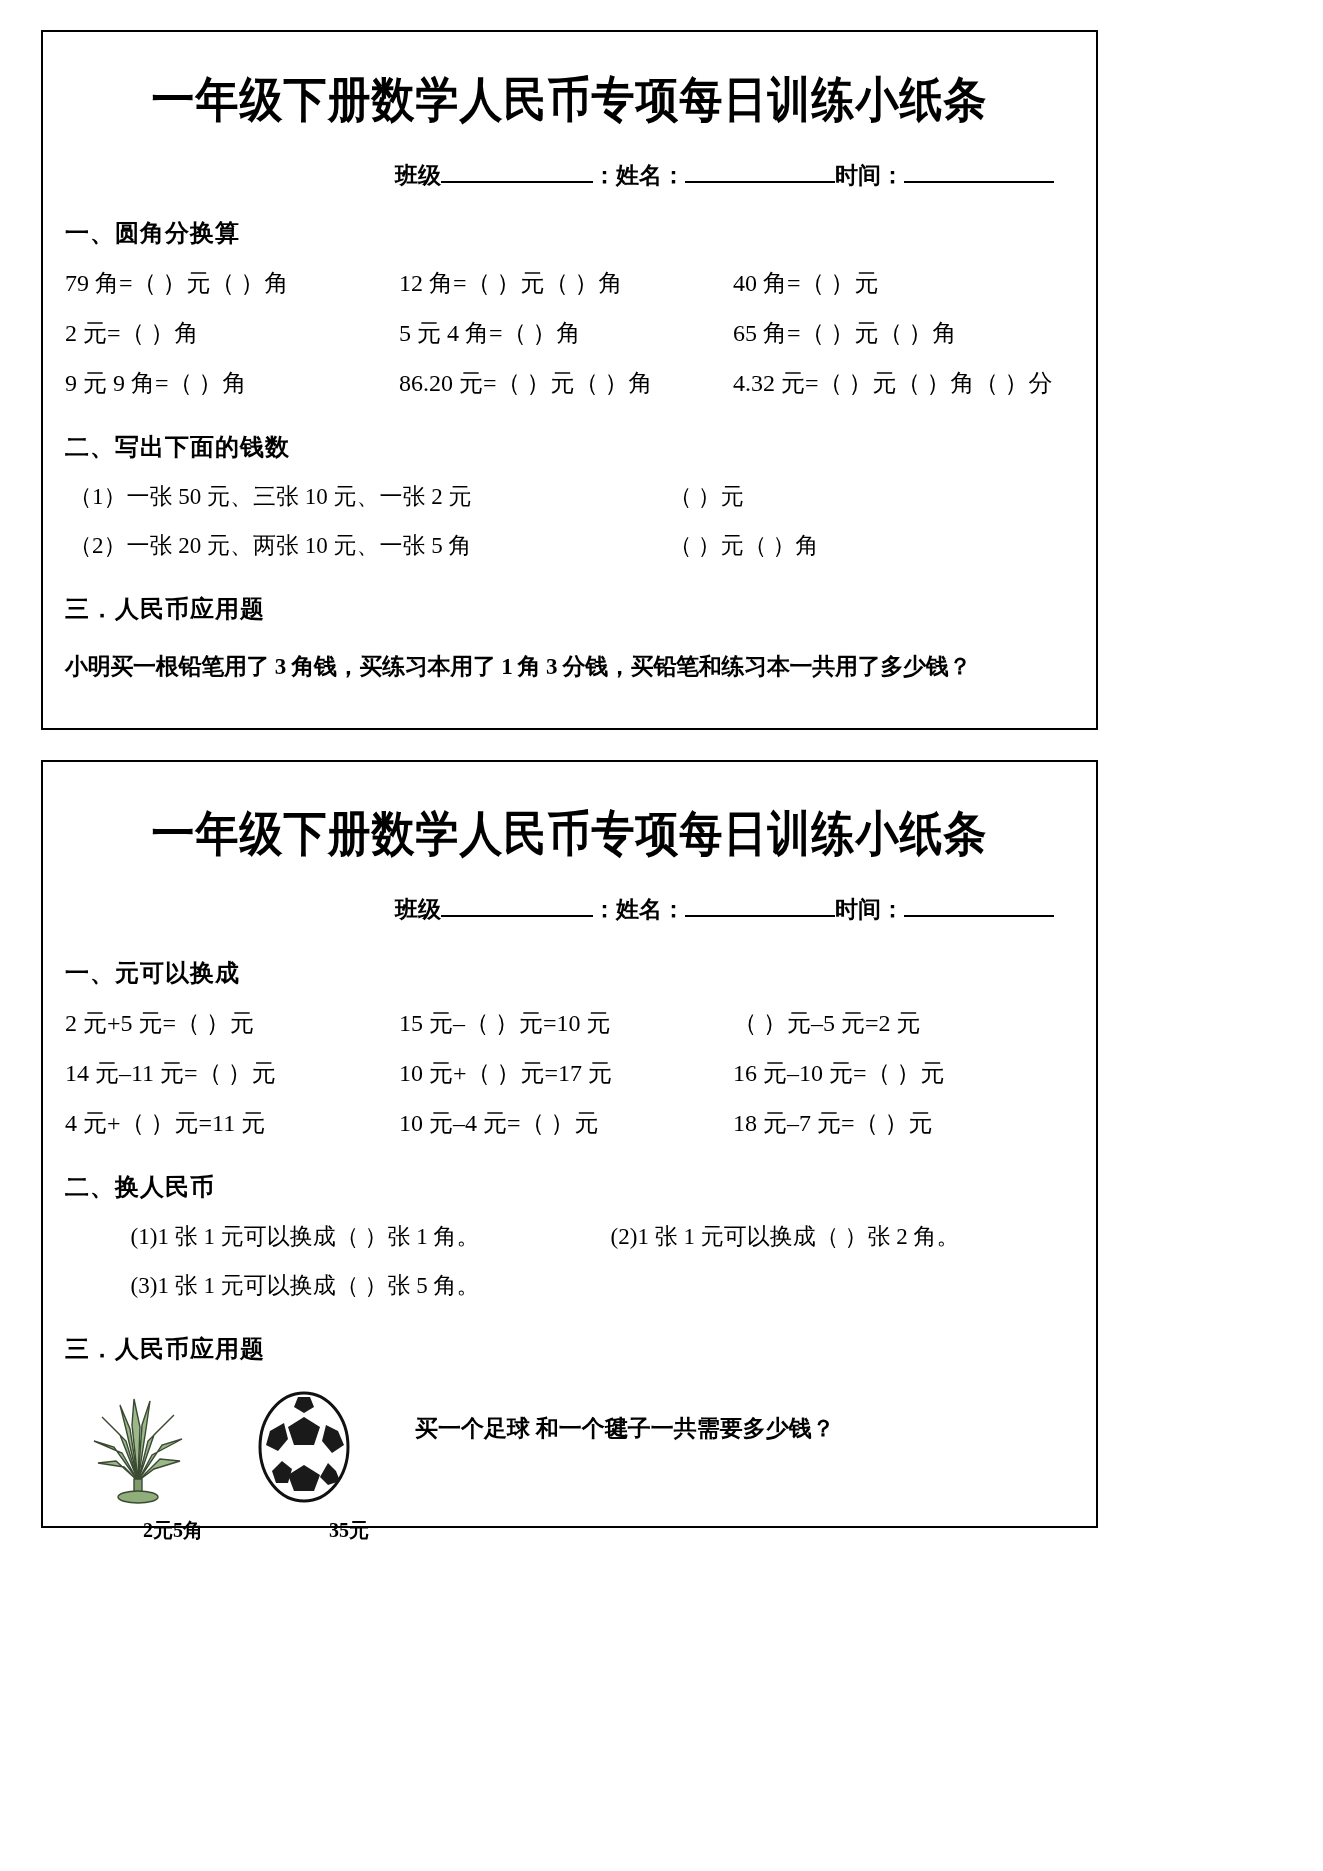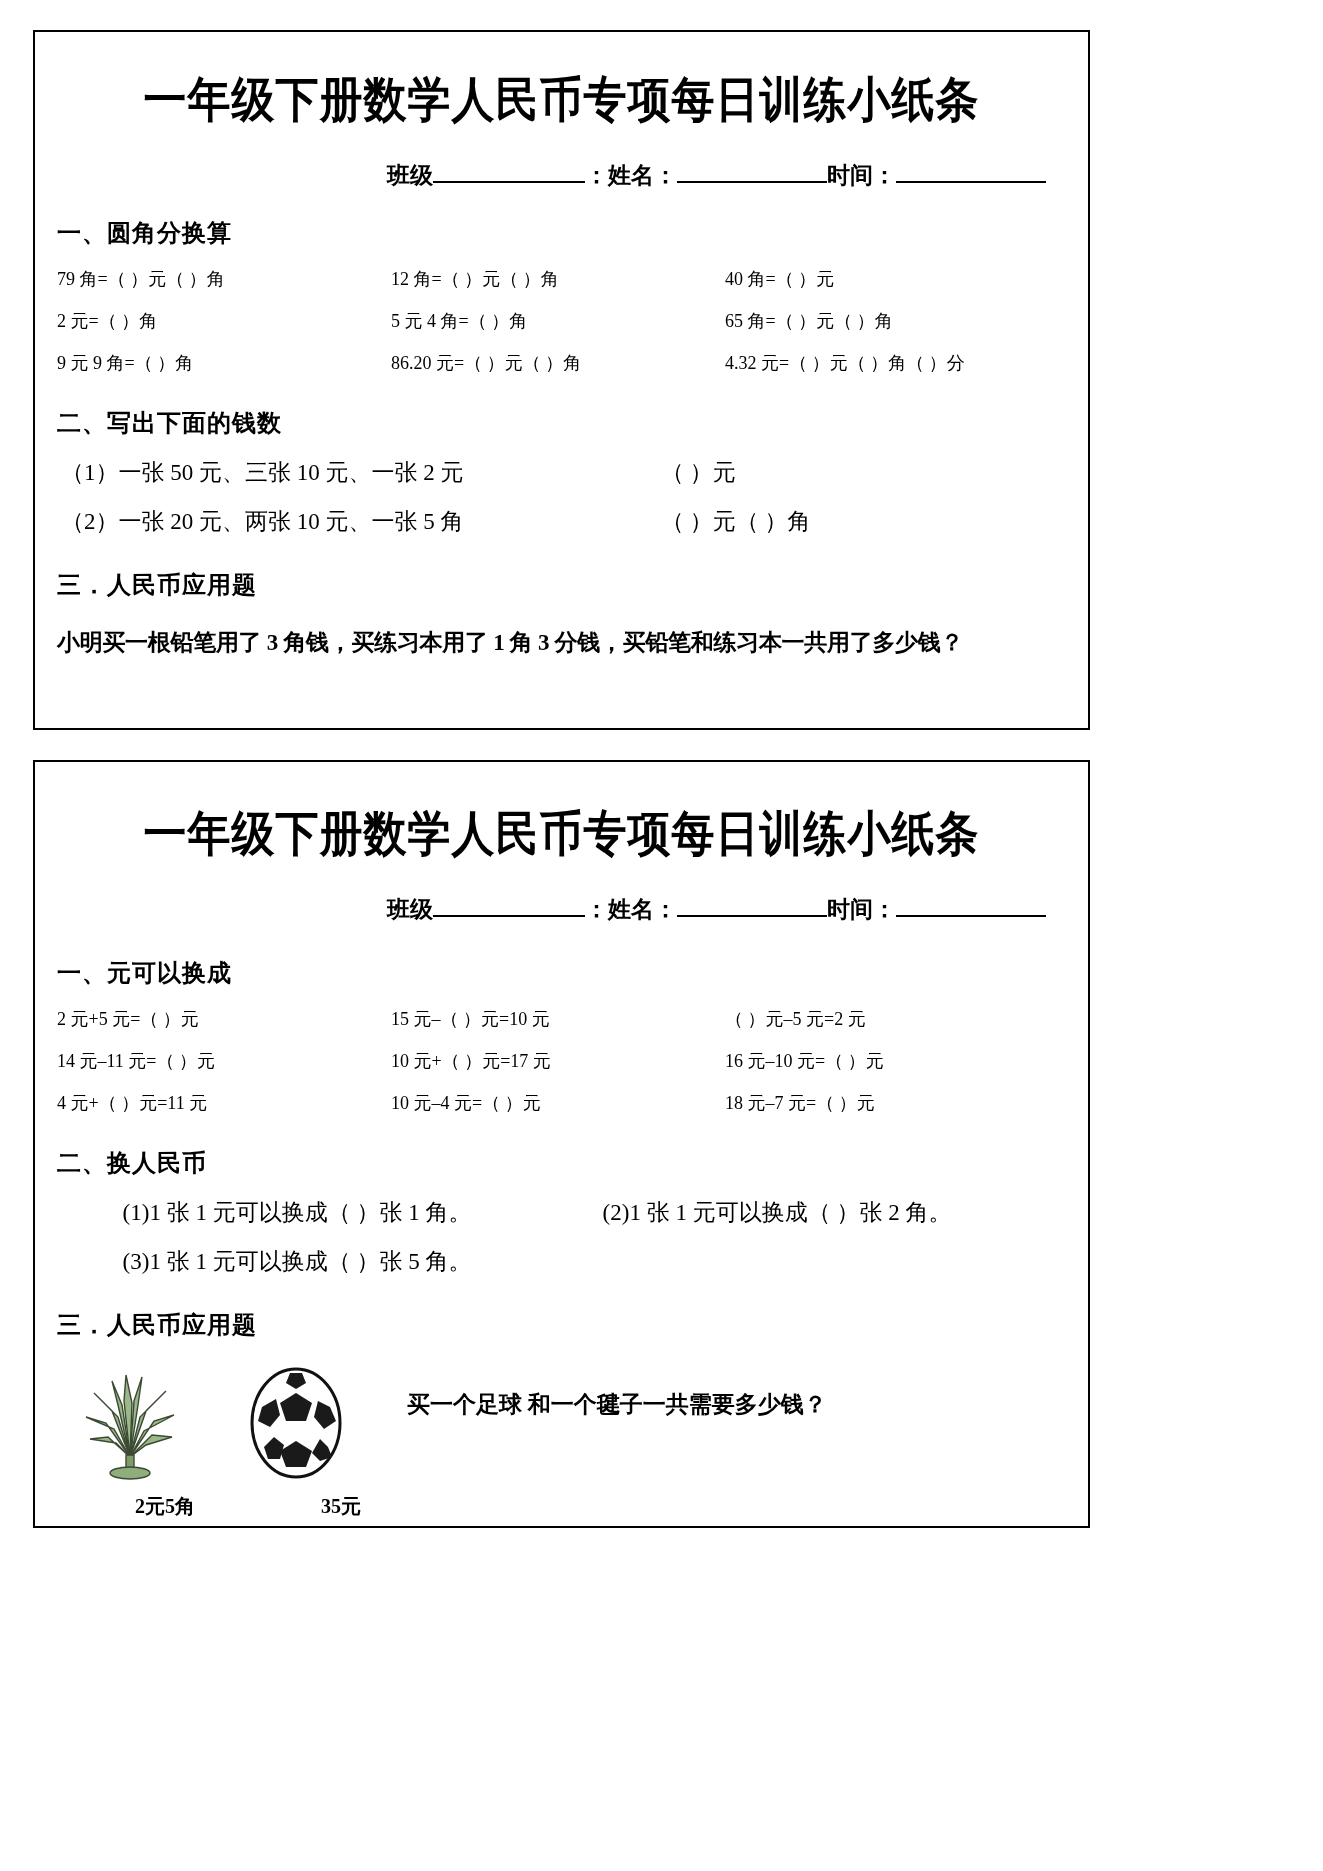--- a/index.html
+++ b/index.html
@@ -10,21 +10,21 @@
   body {
     width: 1323px;
     height: 1871px;
     font-family: "Liberation Serif", "DejaVu Serif", serif;
     color: #000000;
     position: relative;
     overflow: hidden;
   }
   .page {
     position: absolute;
-    left: 33px;
+    left: 41px;
     width: 1057px;
     border: 2px solid #000000;
     box-sizing: border-box;
     background: #ffffff;
   }
   #page-1 { top: 30px;  height: 700px; }
   #page-2 { top: 760px; height: 768px; }
 
   .title {
     text-align: center;
@@ -61,21 +61,21 @@
     font-size: 24px;
     font-weight: bold;
     margin: 32px 0 0 22px;
     letter-spacing: 1px;
   }
   #page-1 .section-head.s1 { margin-top: 26px; }
 
   .eq-row {
     display: flex;
     margin: 18px 0 0 22px;
-    font-size: 18px;
+    font-size: 24px;
     white-space: nowrap;
   }
   .eq-col { width: 334px; }
   .eq-col.wide { width: 360px; }
 
   .list-row {
     display: flex;
     margin: 18px 0 0 26px;
     font-size: 23px;
     white-space: nowrap;

